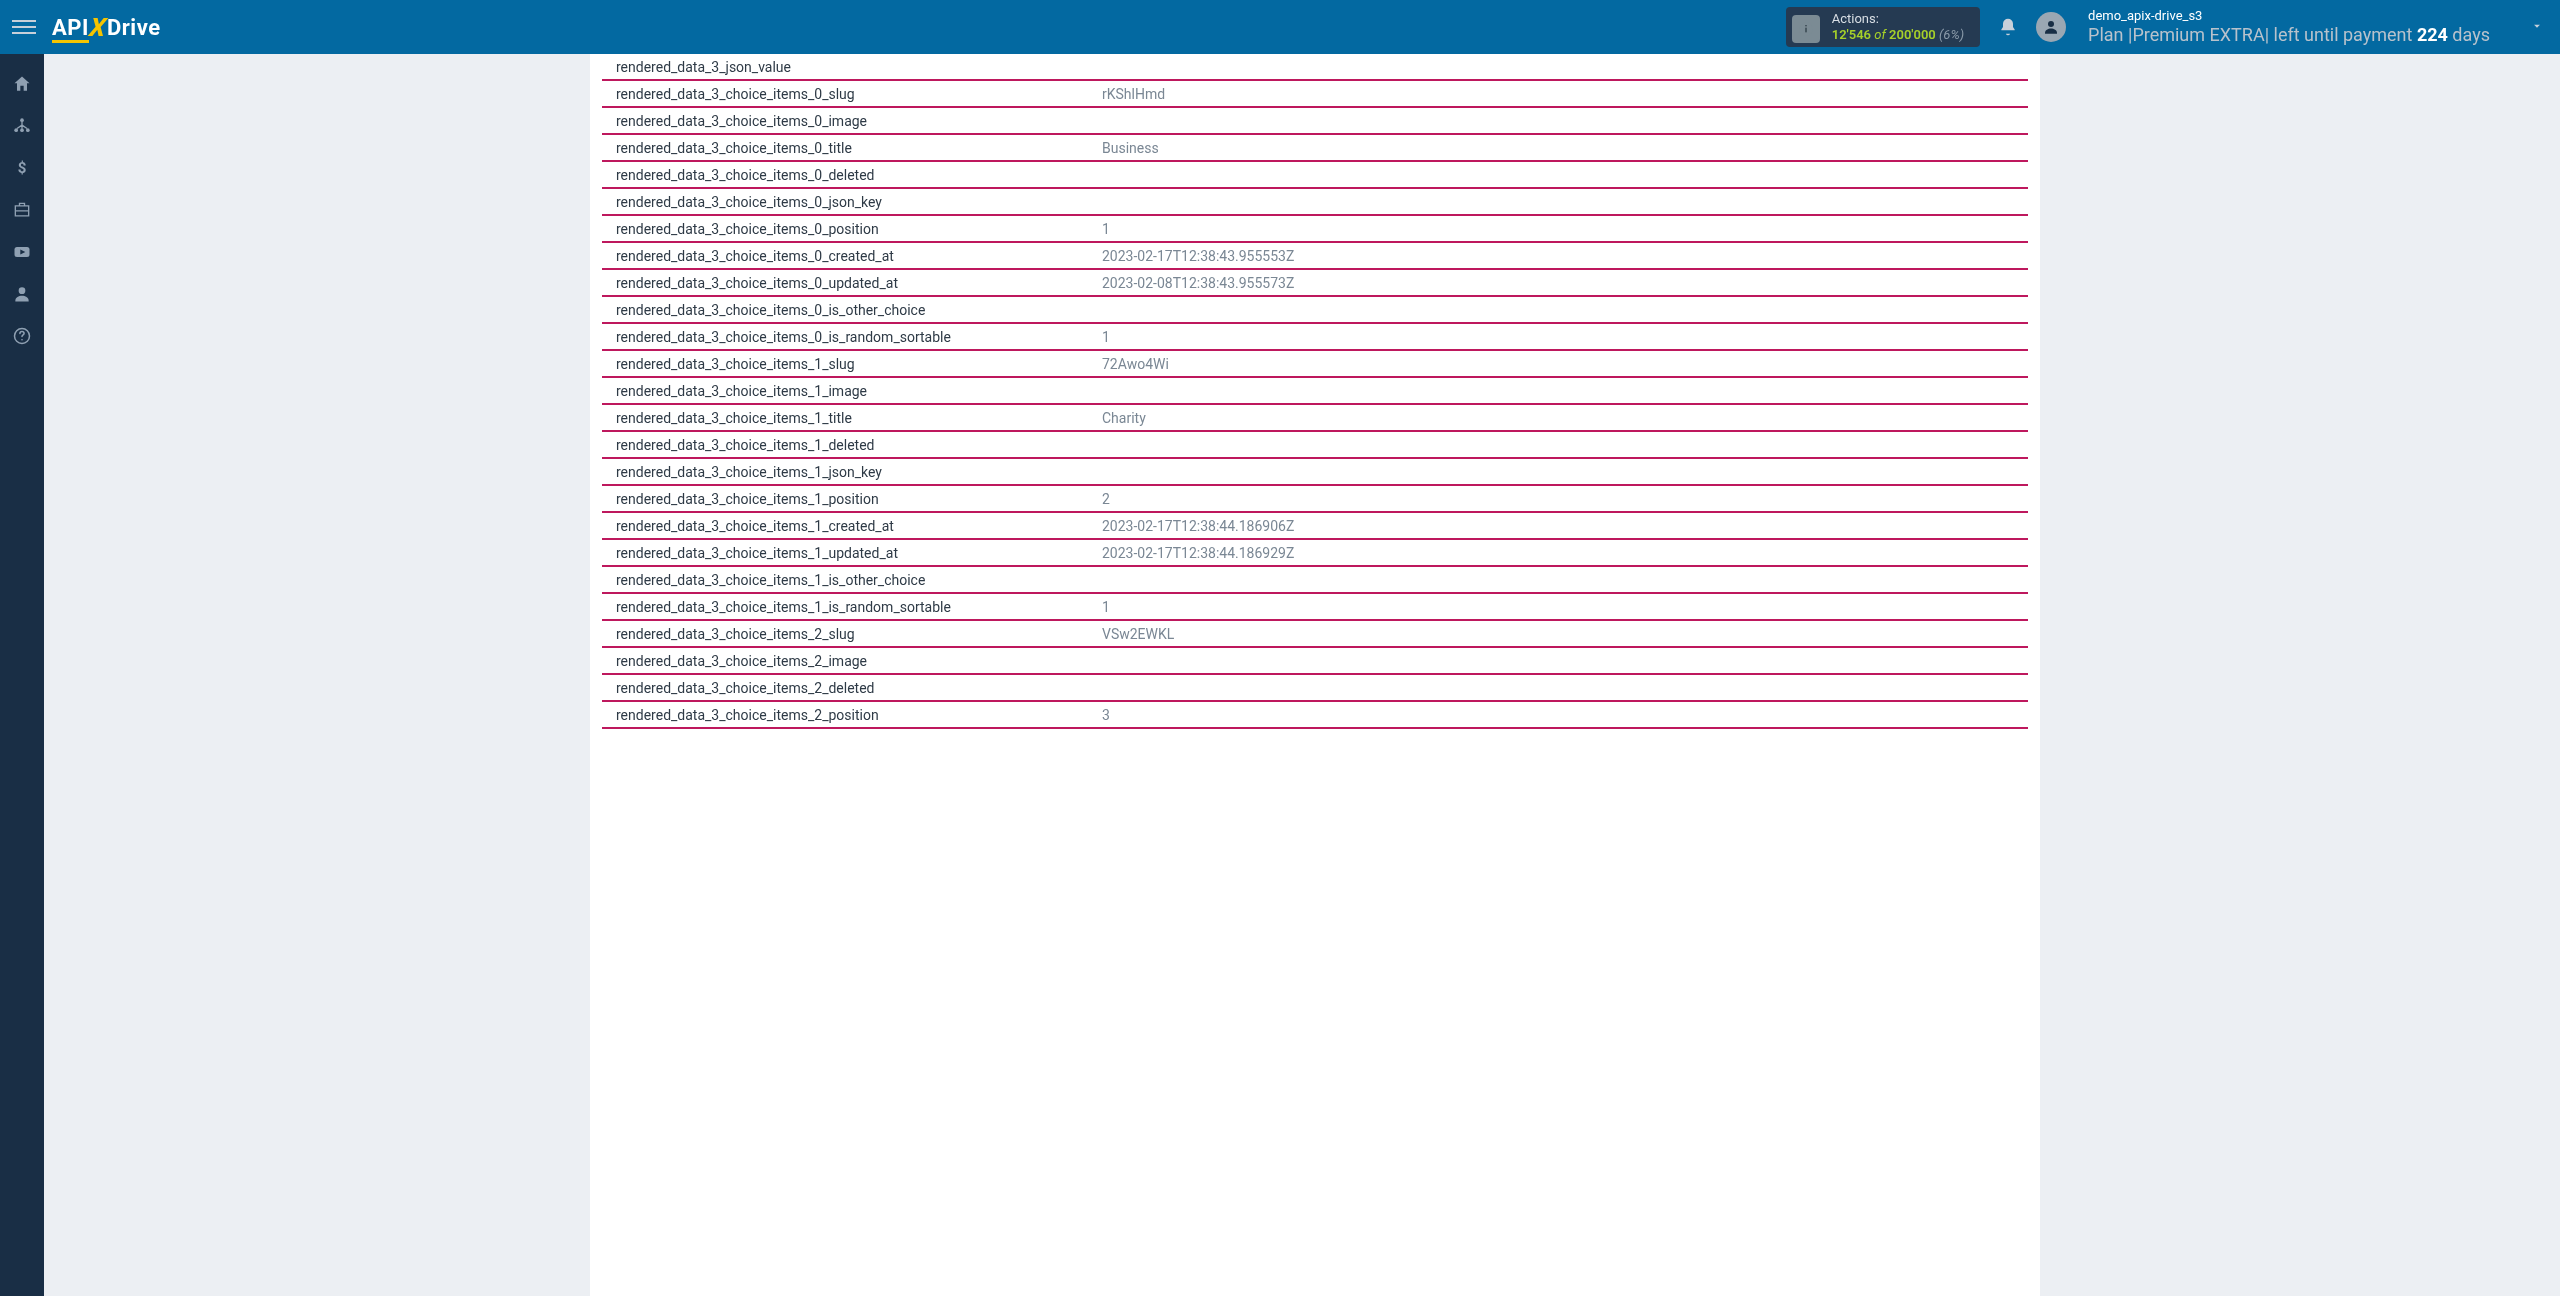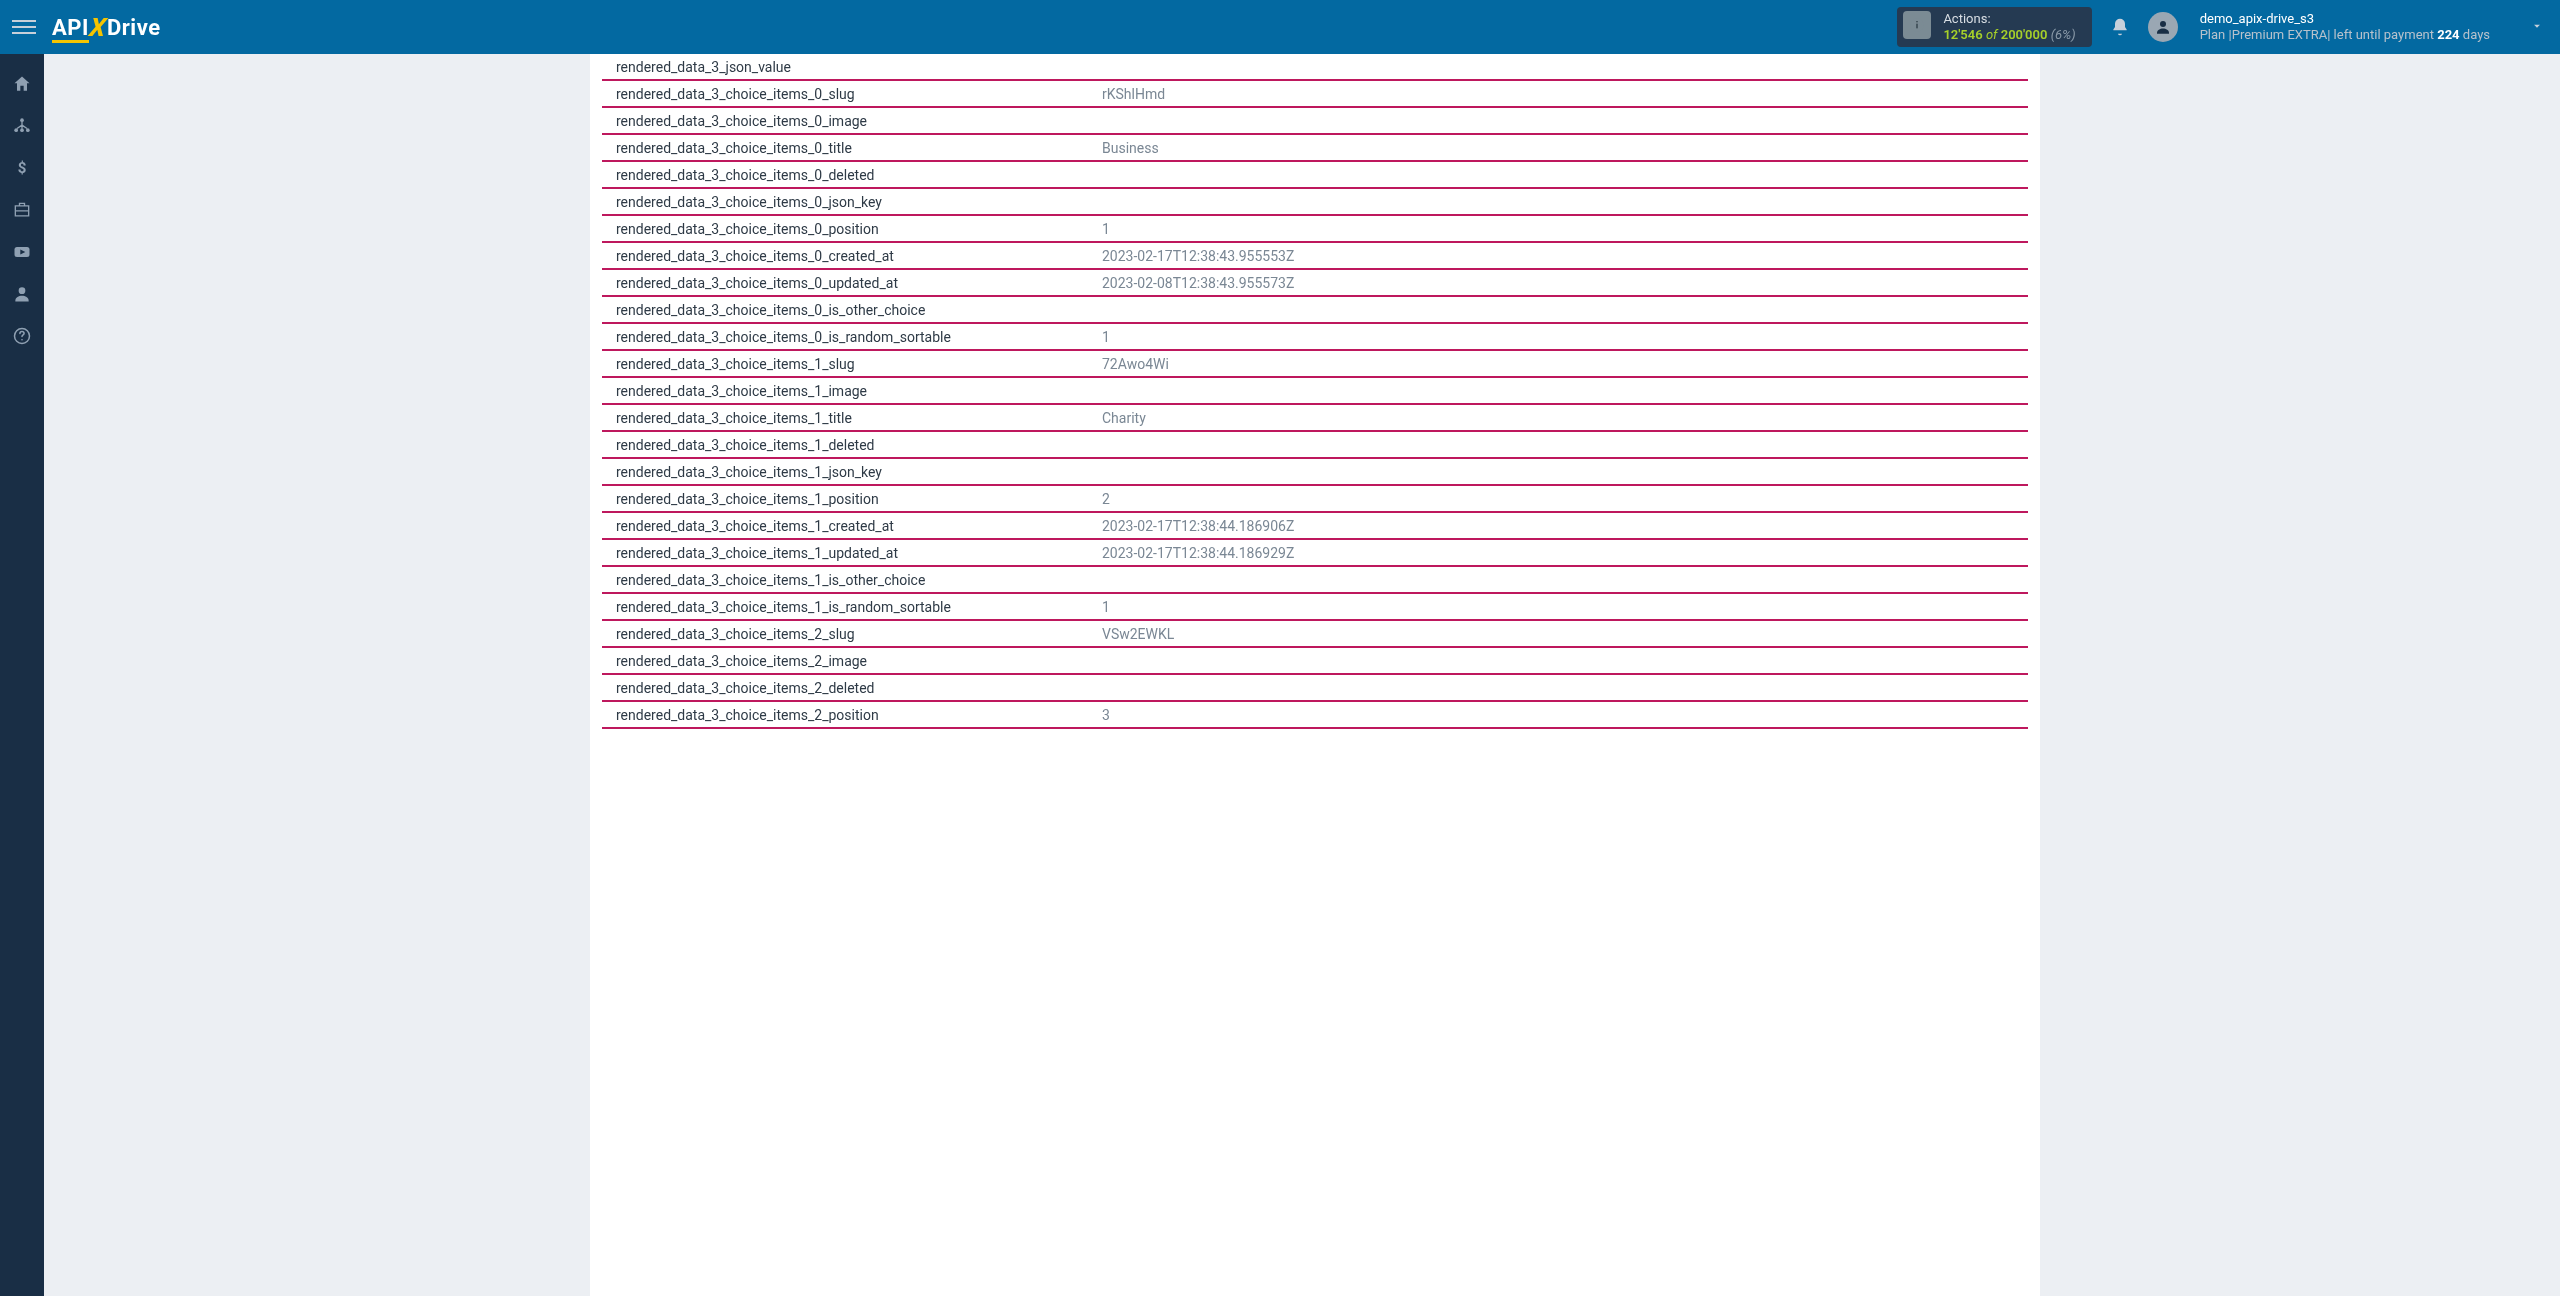--- a/index.html
+++ b/index.html
@@ -27,42 +27,42 @@
 .logo .drive { color: #fff; }
 .logo-underline { position: relative; }
 .logo-underline::after { content:""; position:absolute; left:0; right:0; bottom:-3px; height:3px; background:#f5c400; }
 
 .header-right { margin-left: auto; display: flex; align-items: center; gap: 18px; }
 
 .actions-box {
   background: #253a52;
   border-radius: 4px;
   padding: 4px 16px 4px 6px;
-  display: flex; align-items: flex-start; gap: 12px;
+  display: flex; align-items: flex-end; gap: 12px;
 }
 .info-badge {
   width: 28px; height: 28px; border-radius: 4px; background: #7b8b94;
   display: flex; align-items: center; justify-content: center;
 }
 .info-badge svg { width: 16px; height: 16px; fill: #2f3e47; }
 .actions-text { font-size: 13px; line-height: 1.25; }
 .actions-text .lbl { color: #d8dee4; }
 .actions-text .n1 { color: #a7d129; font-weight: 600; }
 .actions-text .of { color: #a7d129; font-style: italic; }
 .actions-text .n2 { color: #a7d129; font-weight: 600; }
 .actions-text .pct { color: #8a9aa9; font-style: italic; }
 
 .bell { width: 20px; height: 20px; fill: #c7d0da; cursor: pointer; }
 
 .user-block { display: flex; align-items: center; gap: 22px; cursor: pointer; }
 .avatar { width: 30px; height: 30px; border-radius: 50%; background: #9aa7b3; display:flex; align-items:center; justify-content:center; }
 .avatar svg { width: 18px; height: 18px; fill: #192e45; }
 .user-text { font-size: 13px; line-height: 1.25; }
 .user-text .uname { color: #fff; }
-.user-text .plan { color: #b8c2cc; font-size: 13px; }
+.user-text .plan { color: #b8c2cc; font-size: 18px; }
 .user-text .plan b { color: #fff; font-weight: 700; }
 .chev { margin-left: 18px; margin-right: 4px; }
 .chev svg { width: 14px; height: 14px; fill: #c7d0da; }
 
 .layout { display: flex; height: calc(100vh - 54px); }
 
 .sidebar {
   width: 44px; background: #192e45; display: flex; flex-direction: column; align-items: center;
   padding-top: 20px; gap: 22px;
 }

